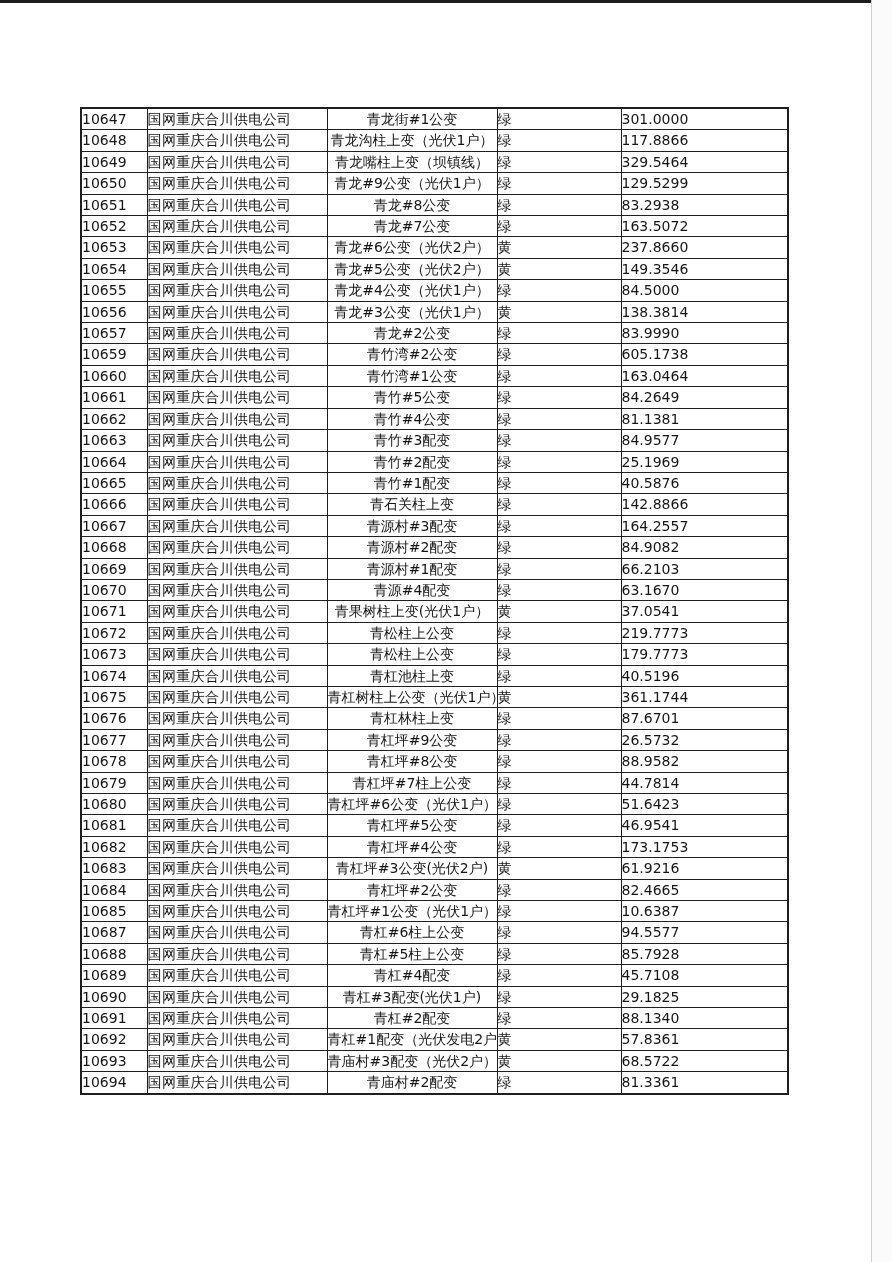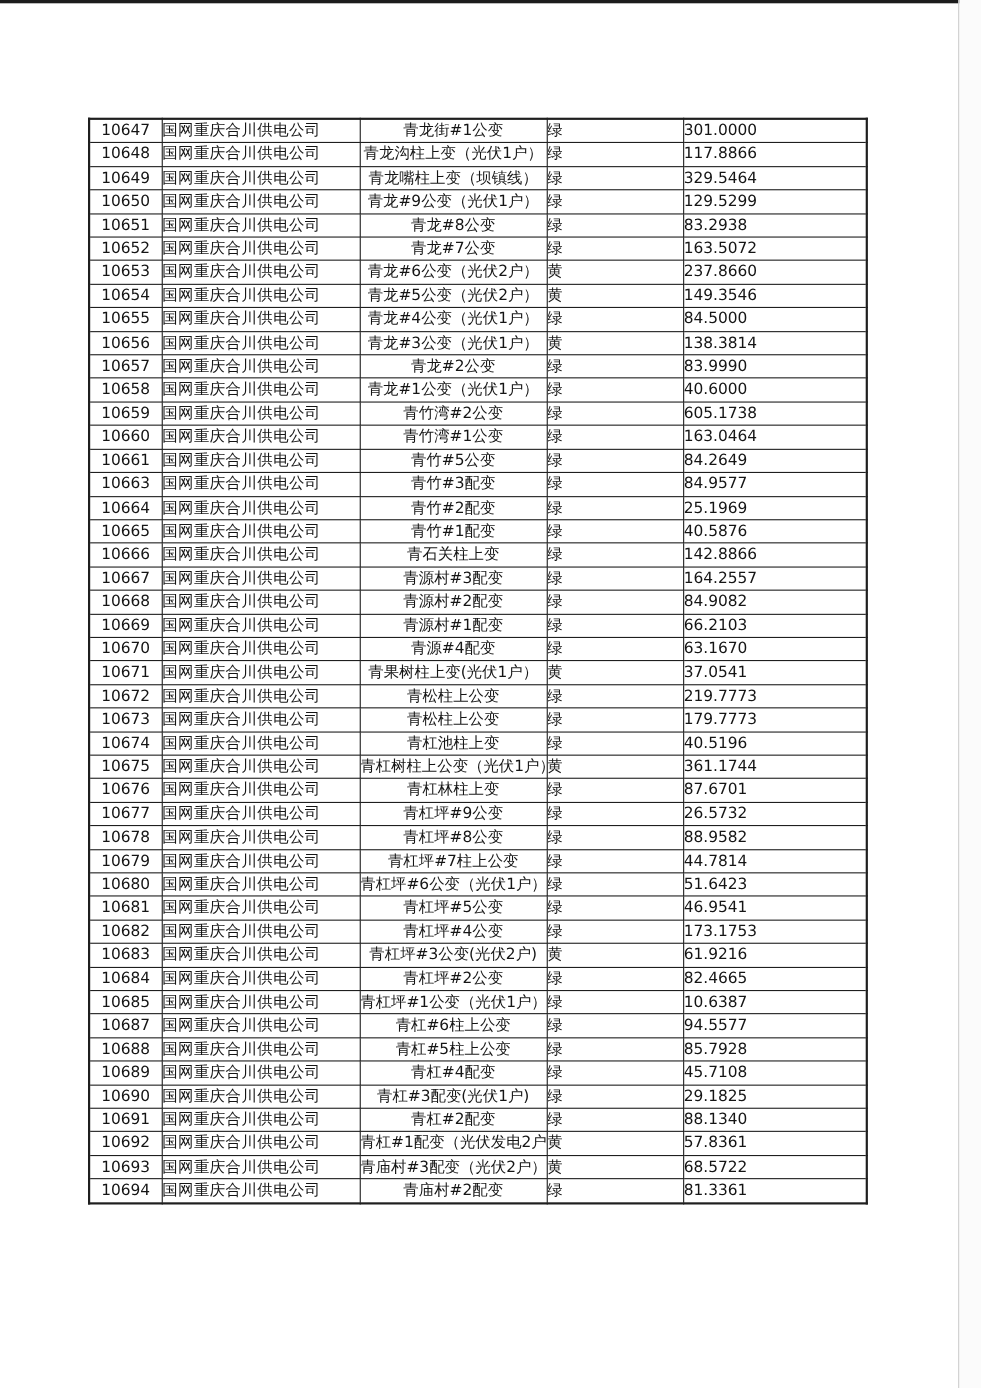--- a/index.html
+++ b/index.html
@@ -57,21 +57,20 @@
     overflow: hidden;
     vertical-align: middle;
     line-height: 20.4px;
   }
   col.w-id      { width: 66px; }
   col.w-company { width: 180px; }
   col.w-name    { width: 170px; }
   col.w-status  { width: 124px; }
   col.w-value   { width: 167px; }
   td.col-id {
-    text-align: center;
     font-size: 15px;
   }
   td.col-company {
     padding-left: 3px;
     letter-spacing: 0.4px;
   }
   td.col-name {
     padding-left: 3px;
     text-align: center;
   }
@@ -170,46 +169,46 @@
         <td class="col-value">138.3814</td>
       </tr>
       <tr>
         <td class="col-id">10657</td>
         <td class="col-company">国网重庆合川供电公司</td>
         <td class="col-name">青龙#2公变</td>
         <td class="col-status">绿</td>
         <td class="col-value">83.9990</td>
       </tr>
       <tr>
-        <td class="col-id">10658</td>
-        <td class="col-company">国网重庆合川供电公司</td>
-        <td class="col-name">青龙#1公变（光伏1户）</td>
-        <td class="col-status">绿</td>
-        <td class="col-value">40.6000</td>
-      </tr>
-      <tr>
         <td class="col-id">10659</td>
         <td class="col-company">国网重庆合川供电公司</td>
         <td class="col-name">青竹湾#2公变</td>
         <td class="col-status">绿</td>
         <td class="col-value">605.1738</td>
       </tr>
       <tr>
         <td class="col-id">10660</td>
         <td class="col-company">国网重庆合川供电公司</td>
         <td class="col-name">青竹湾#1公变</td>
         <td class="col-status">绿</td>
         <td class="col-value">163.0464</td>
       </tr>
       <tr>
         <td class="col-id">10661</td>
         <td class="col-company">国网重庆合川供电公司</td>
         <td class="col-name">青竹#5公变</td>
         <td class="col-status">绿</td>
         <td class="col-value">84.2649</td>
+      </tr>
+      <tr>
+        <td class="col-id">10662</td>
+        <td class="col-company">国网重庆合川供电公司</td>
+        <td class="col-name">青竹#4公变</td>
+        <td class="col-status">绿</td>
+        <td class="col-value">81.1381</td>
       </tr>
       <tr>
         <td class="col-id">10663</td>
         <td class="col-company">国网重庆合川供电公司</td>
         <td class="col-name">青竹#3配变</td>
         <td class="col-status">绿</td>
         <td class="col-value">84.9577</td>
       </tr>
       <tr>
         <td class="col-id">10664</td>

